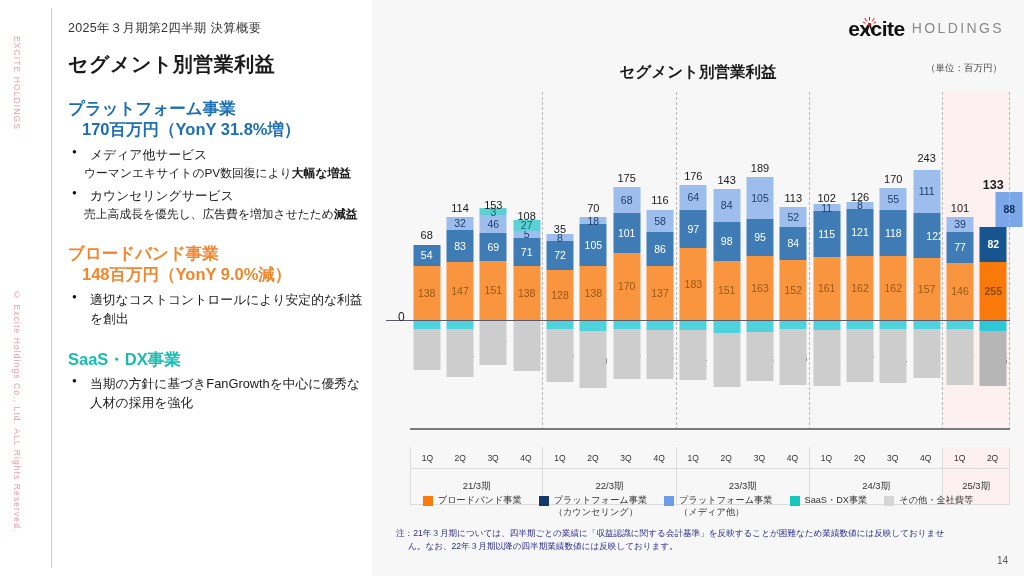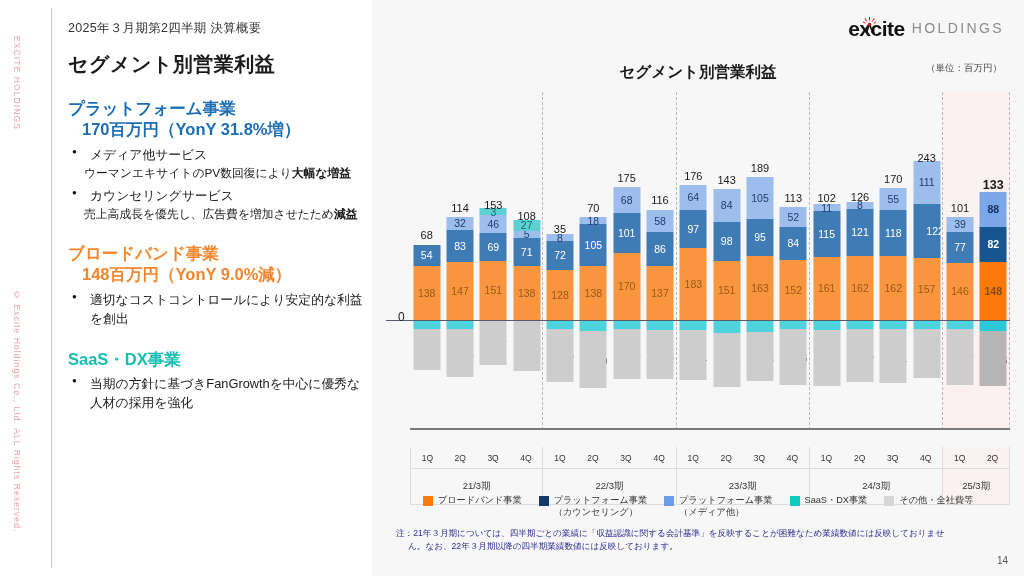--- a/index.html
+++ b/index.html
@@ -72,21 +72,21 @@
   
   .c-bb    { background: #f9943f; }  .c-bb    span { color: #9a5a13; }
   .c-pfc   { background: #3f7cb5; }  .c-pfc   span { color: #ffffff; }
   .c-pfm   { background: #9dbdec; }  .c-pfm   span { color: #1e3f6e; }
   .c-saas  { background: #5ed0d4; }  .c-saas  span { color: #0d6a6c; }
   .c-other { background: #cdcdcd; }
   .c-saasn { background: #4ed3dd; }
 
   .hlbar .c-bb  { background: #f97a0b; }  .hlbar .c-bb  span { color: #8a4a08; font-weight: bold; }
   .hlbar .c-pfc { background: #16558f; }  .hlbar .c-pfc span { color: #fff; font-weight: bold; }
-  .hlbar .c-pfm { background: #7ba6e8; }  .hlbar .c-pfm span { color: #10305e; font-weight: bold; }
+  .hlbar .c-pfm { background: #7ba6e8; margin-left: 16px; }  .hlbar .c-pfm span { color: #10305e; font-weight: bold; }
   .hlbar .c-other { background: #b6b6b6; }
   .hlbar .c-saasn { background: #2ec9d6; }
   .hlbar .total { font-weight: bold; font-size: 12.5px; }
 
   
   #anno { position: absolute; left: 820px; top: 92px; }
 
   
   #axis { position: absolute; left: 38px; top: 428px; width: 600px; }
   #axis-rule { position: absolute; left: 0; top: 0; width: 600px; height: 1.5px; background: #7a7a7a; }
@@ -481,21 +481,21 @@
               <div class="stack-neg">
                 <div class="seg c-saasn" style="height: 9px;"></div>
                 <div class="seg c-other" style="height: 53.8902px;"></div>
               </div>
             </div>
             <div class="qcol" style="width: 33.3333px;">
               <div class="stack-pos">
                 <div class="seg c-bb" style="height: 61.7533px;">
                   <span>157</span>
                 </div>
-                <div class="seg c-pfc" style="height: 54px; padding-left: 17px;">
+                <div class="seg c-pfc" style="height: 45px; padding-left: 17px;">
                   <span>122</span>
                 </div>
                 <div class="seg c-pfm" style="height: 43.66px;">
                   <span>111</span>
                 </div>
               </div>
               <div class="total" style="bottom: 266.4px;">243</div>
               <div class="neglabel" style="top: 230px;">▲17</div>
               <div class="neglabel" style="top: 257.708px;">▲129</div>
               <div class="stack-neg">
@@ -522,21 +522,21 @@
               <div class="neglabel" style="top: 230px;">▲14</div>
               <div class="neglabel" style="top: 260.597px;">▲147</div>
               <div class="stack-neg">
                 <div class="seg c-saasn" style="height: 9px;"></div>
                 <div class="seg c-other" style="height: 56.1834px;"></div>
               </div>
             </div>
             <div class="qcol hlbar" style="width: 33.3333px;">
               <div class="stack-pos">
                 <div class="seg c-bb" style="height: 58.2133px;">
-                  <span>148</span>
+                  <span>255</span>
                 </div>
                 <div class="seg c-pfc" style="height: 35px;">
                   <span>82</span>
                 </div>
                 <div class="seg c-pfm" style="height: 34.6133px;">
                   <span>88</span>
                 </div>
               </div>
               <div class="total" style="bottom: 238.08px;">133</div>
               <div class="neglabel" style="top: 230px;">▲39</div>

